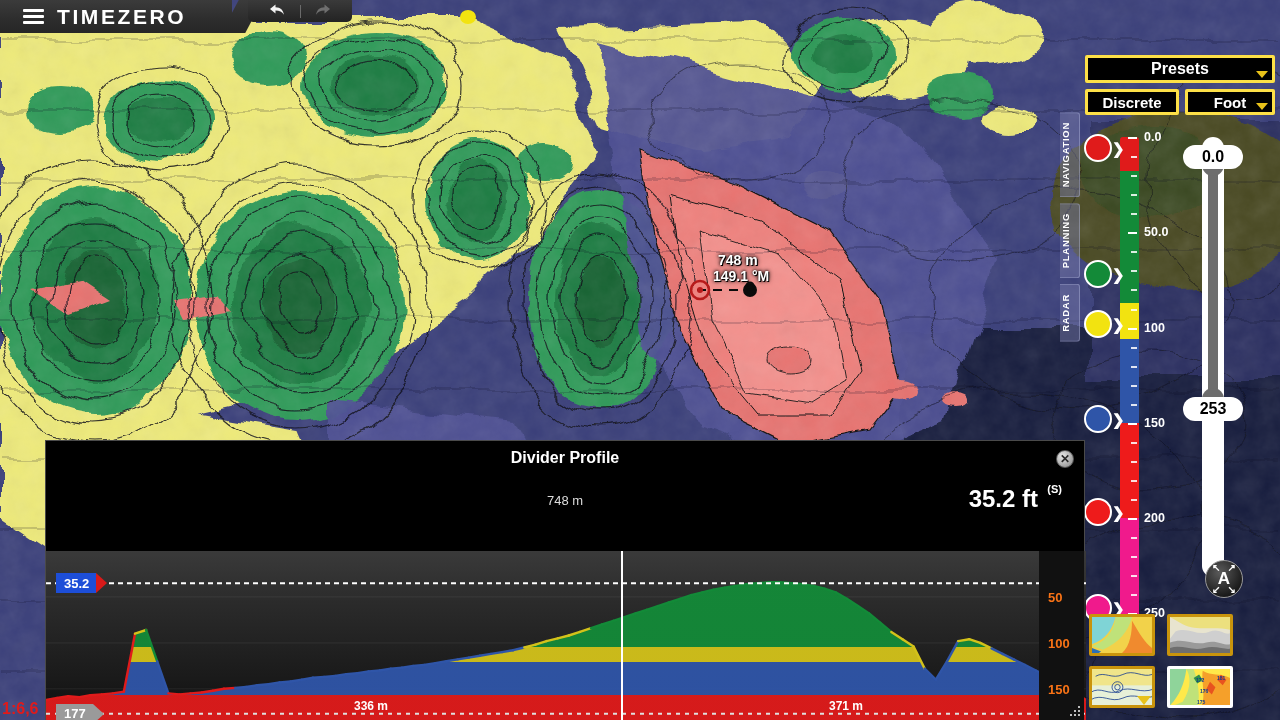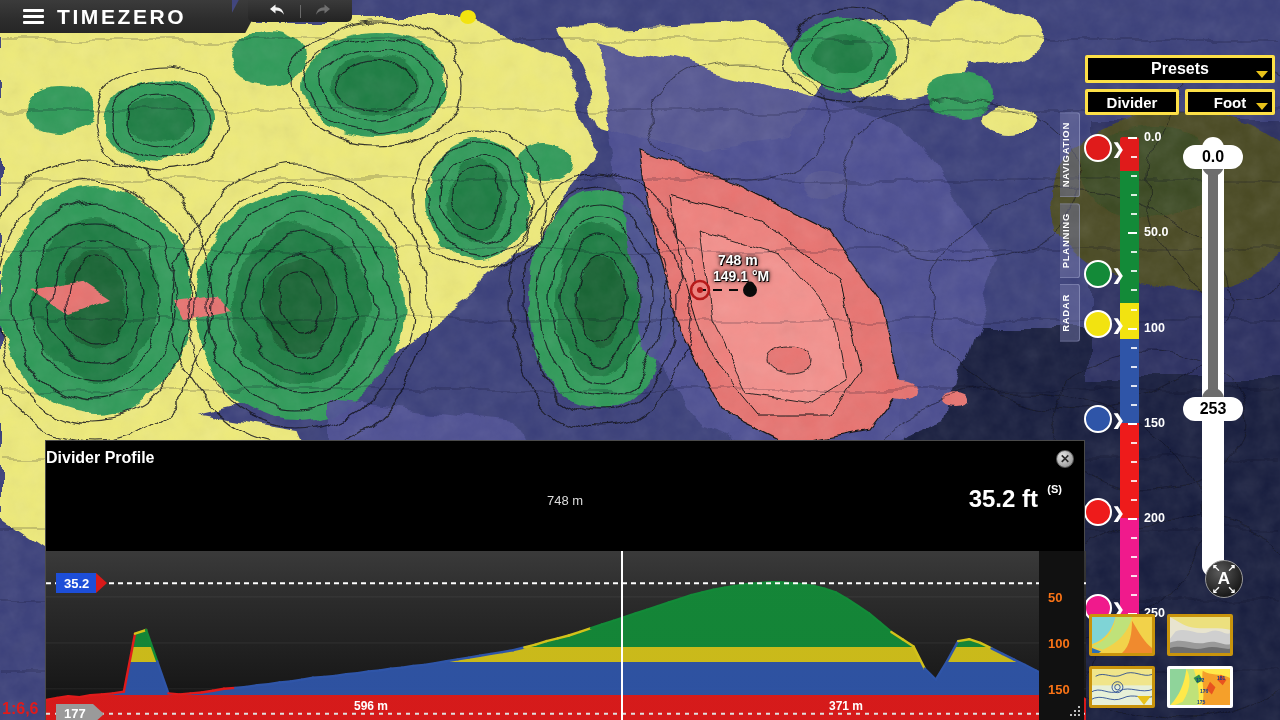--- a/index.html
+++ b/index.html
@@ -110,21 +110,21 @@
   
   .mlabel{ position:absolute; color:#fff; font-size:14px; font-weight:bold; z-index:20;
            text-shadow:0 0 3px #000,0 0 5px #000,1px 1px 0 #000; white-space:nowrap;}
   .scale-ind{ position:absolute; left:2px; bottom:2px; color:#e11a1a; font-size:16px; font-weight:bold; z-index:45;}
 
   
   .profile{
     position:absolute; left:45px; top:440px; width:1040px; height:280px; z-index:50;
     background:#000; border:1px solid #4a4a4a; border-bottom:none;
   }
-  .pf-title{ position:absolute; left:0; top:8px; width:100%; 
+  .pf-title{ position:absolute; left:0; top:8px; width:100%; text-align:center;
              color:#fff; font-size:16px; font-weight:bold; }
   .pf-close{ position:absolute; right:10px; top:9px; width:18px; height:18px; border-radius:50%;
              background:radial-gradient(circle at 35% 32%, #e9e9e9, #9a9a9a 78%);
              color:#2a2a2a; font-size:12px; font-weight:bold; display:flex;align-items:center;justify-content:center;
              cursor:pointer; border:1px solid #5a5a5a;}
   .pf-lat{ position:absolute; left:18px; top:46px; color:#fff; font-size:15px; font-weight:bold; line-height:21px;}
   .pf-dist{ position:absolute; left:0; top:52px; width:100%; text-align:center; color:#dcdcdc; font-size:13px;}
   .pf-depth{ position:absolute; right:46px; top:44px; color:#fff; font-size:24px; font-weight:bold;}
   .pf-sup{ position:absolute; right:22px; top:42px; color:#fff; font-size:11px; font-weight:bold;}
 
@@ -361,21 +361,21 @@
     <div class="vtab">PLANNING</div>
     <div class="vtab">RADAR</div>
   </div>
 
   <div class="rpanel">
     <div class="rp-btn rp-presets">
       <span>Presets</span>
       <span class="caret"></span>
     </div>
     <div class="rp-btn rp-discrete">
-      <span>Divider</span>
+      <span>Discrete</span>
     </div>
     <div class="rp-btn rp-foot">
       <span>Foot</span>
       <span class="caret"></span>
     </div>
 
     <div class="legend-bar" id="legendBar">
         <div class="legend-seg" style="height: 34.3019px; background: rgb(224, 27, 27);"></div>
         <div class="legend-seg" style="height: 131.491px; background: rgb(19, 138, 56);"></div>
         <div class="legend-seg" style="height: 36.2075px; background: rgb(242, 227, 16);"></div>
@@ -618,21 +618,21 @@
           <line x1="978.8" y1="113.9" x2="989.9" y2="119.5" stroke="#2f55a8" stroke-width="2.4" stroke-linecap="round"></line>
           <line x1="989.9" y1="119.5" x2="1001.1" y2="125.0" stroke="#2f55a8" stroke-width="2.4" stroke-linecap="round"></line>
           <line x1="1001.1" y1="125.0" x2="1012.2" y2="130.5" stroke="#2f55a8" stroke-width="2.4" stroke-linecap="round"></line>
           <line x1="1012.2" y1="130.5" x2="1023.3" y2="137.8" stroke="#2f55a8" stroke-width="2.4" stroke-linecap="round"></line>
           <line x1="1023.3" y1="137.8" x2="1034.4" y2="145.2" stroke="#e01b1b" stroke-width="2.4" stroke-linecap="round"></line>
           <line x1="1034.4" y1="145.2" x2="1040.0" y2="148.9" stroke="#e01b1b" stroke-width="2.4" stroke-linecap="round"></line>
           <line x1="0" y1="32.34594594594595" x2="1040" y2="32.34594594594595" stroke="#ffffff" stroke-width="2" stroke-dasharray="5 4"></line>
           <line x1="0" y1="162.64864864864865" x2="1040" y2="162.64864864864865" stroke="#e0e0e0" stroke-width="2" stroke-dasharray="4 5"></line>
         </svg>
       <div class="cursor-line" id="curLine" style="left: 575px;"></div>
-      <div class="seg-lbl" id="seg0" style="left: 325px;">596 m</div>
+      <div class="seg-lbl" id="seg0" style="left: 325px;">336 m</div>
       <div class="seg-lbl" id="seg1" style="left: 800px;">371 m</div>
     </div>
 
     <div class="flag red" id="flagTop" style="top: 142.346px; left: 10px;">
       <div class="bx">35.2</div>
       <div class="tip"></div>
     </div>
     <div class="flag grey" id="flagBot" style="top: 272.649px; left: 10px;">
       <div class="bx">177</div>
       <div class="tip"></div>

